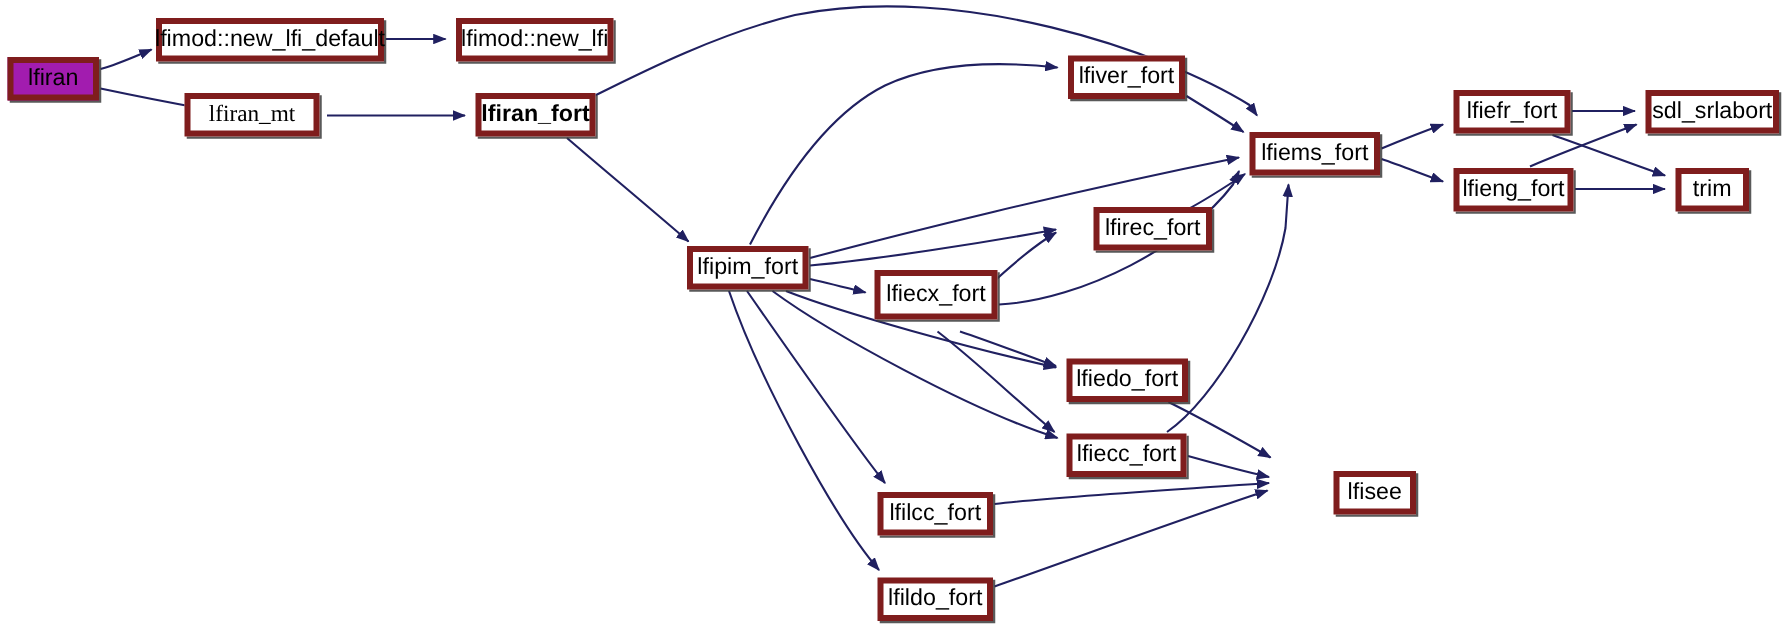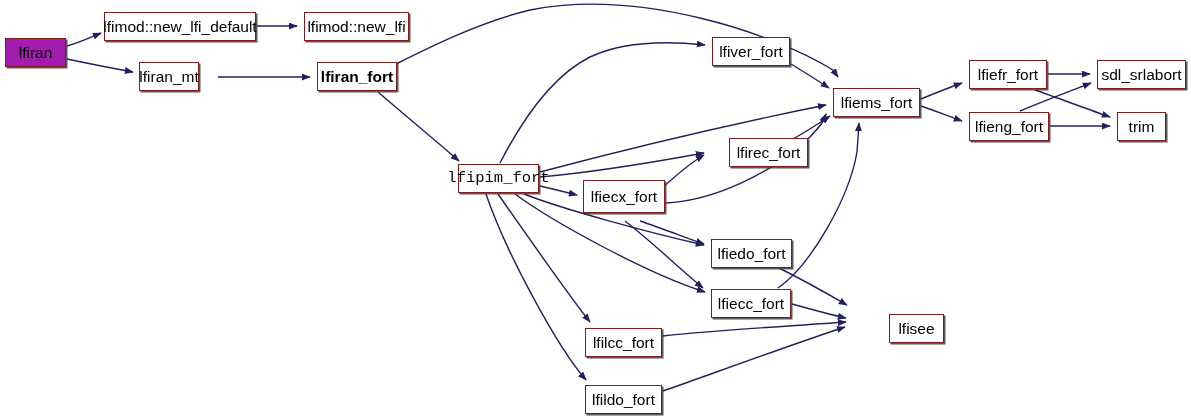--- a/index.html
+++ b/index.html
@@ -18,21 +18,21 @@
   #edge-layer {
     position: absolute;
     left: 0;
     top: 0;
     width: 1191px;
     height: 418px;
   }
   .node {
     position: absolute;
     box-sizing: border-box;
-    border: 1px solid #7f1d1d;
+    border: 4px solid #7f1d1d;
     background: #ffffff;
     color: #000000;
     font-size: 15.5px;
     line-height: 1;
     display: flex;
     align-items: center;
     justify-content: center;
     white-space: nowrap;
     box-shadow: 1.5px 1.5px 0 0 rgba(60,60,60,0.85);
     letter-spacing: 0px;
@@ -95,27 +95,27 @@
   <div id="nodes-group">
       <div class="node highlight" style="left: 5px; top: 38px; width: 61px; height: 29px;">
         <span class="node-label">lfiran</span>
       </div>
       <div class="node" style="left: 104px; top: 12px; width: 152px; height: 29px;">
         <span class="node-label">lfimod::new_lfi_default</span>
       </div>
       <div class="node" style="left: 304px; top: 12px; width: 105px; height: 29px;">
         <span class="node-label">lfimod::new_lfi</span>
       </div>
-      <div class="node" style="left: 139px; top: 62px; width: 60px; height: 29px;">
+      <div class="node" style="left: 123px; top: 62px; width: 90px; height: 29px; font-family: Liberation Serif, serif;">
         <span class="node-label">lfiran_mt</span>
       </div>
       <div class="node" style="left: 317px; top: 62px; width: 80px; height: 29px; font-weight: bold;">
         <span class="node-label">lfiran_fort</span>
       </div>
-      <div class="node" style="left: 458px; top: 164px; width: 81px; height: 29px; font-family: Liberation Mono, monospace;">
+      <div class="node" style="left: 458px; top: 164px; width: 81px; height: 29px;">
         <span class="node-label">lfipim_fort</span>
       </div>
       <div class="node" style="left: 712px; top: 37px; width: 78px; height: 29px;">
         <span class="node-label">lfiver_fort</span>
       </div>
       <div class="node" style="left: 833px; top: 88px; width: 87px; height: 29px;">
         <span class="node-label">lfiems_fort</span>
       </div>
       <div class="node" style="left: 729px; top: 138px; width: 79px; height: 29px;">
         <span class="node-label">lfirec_fort</span>

